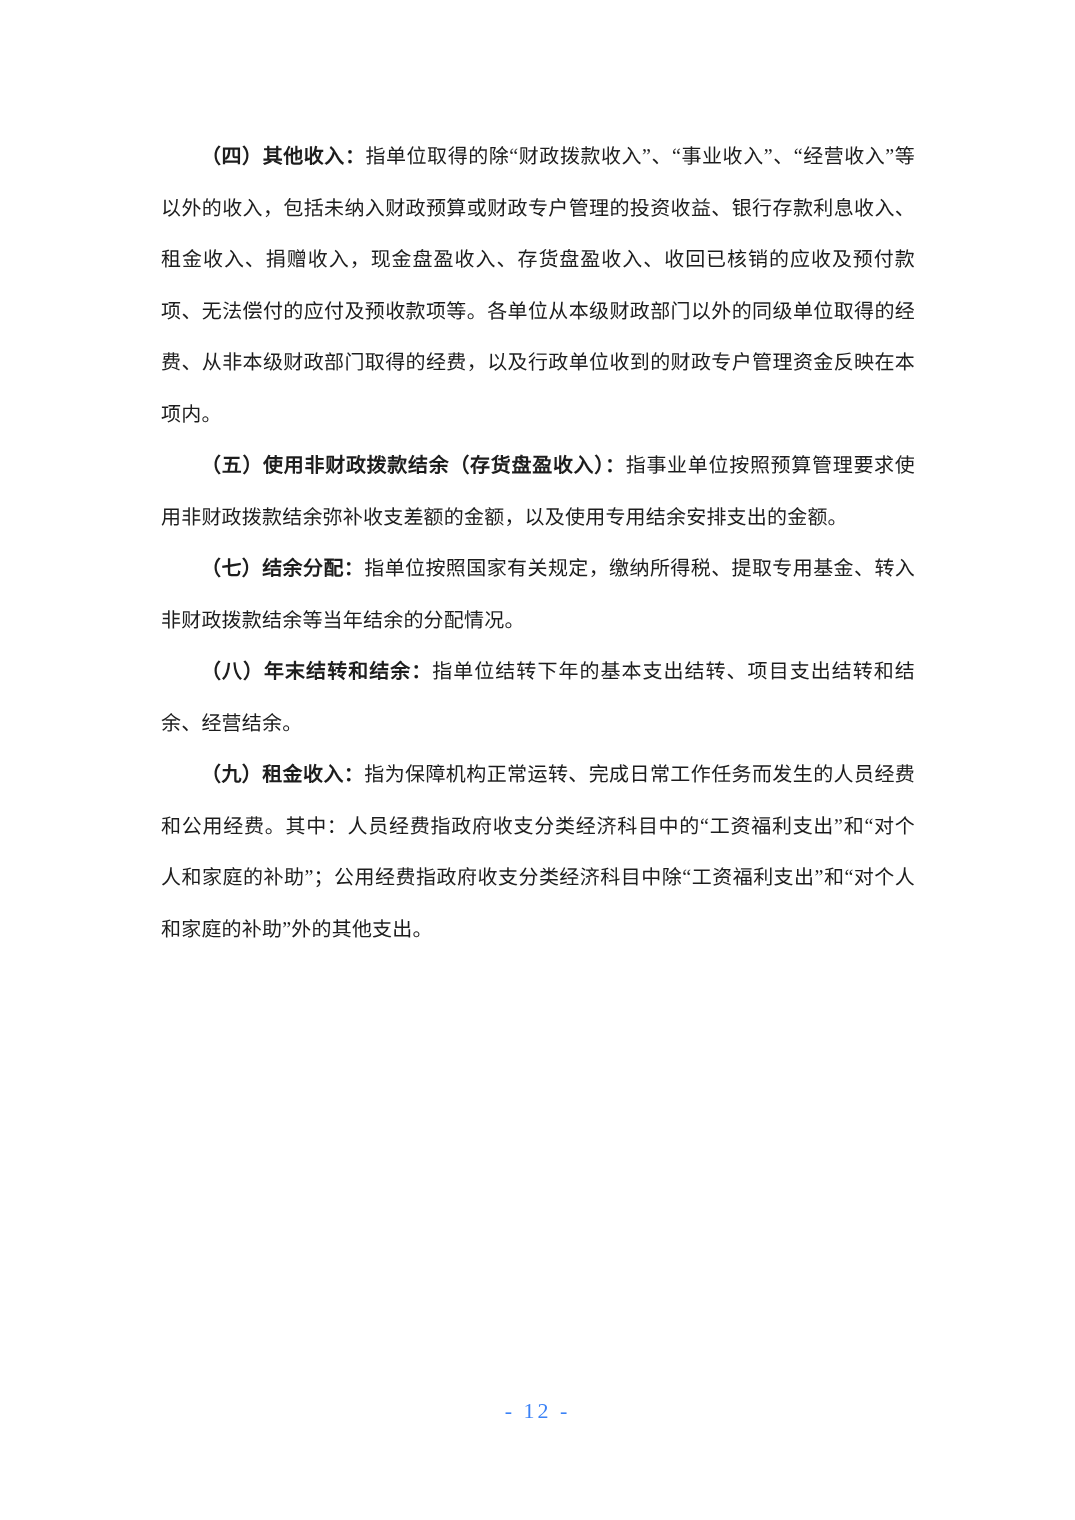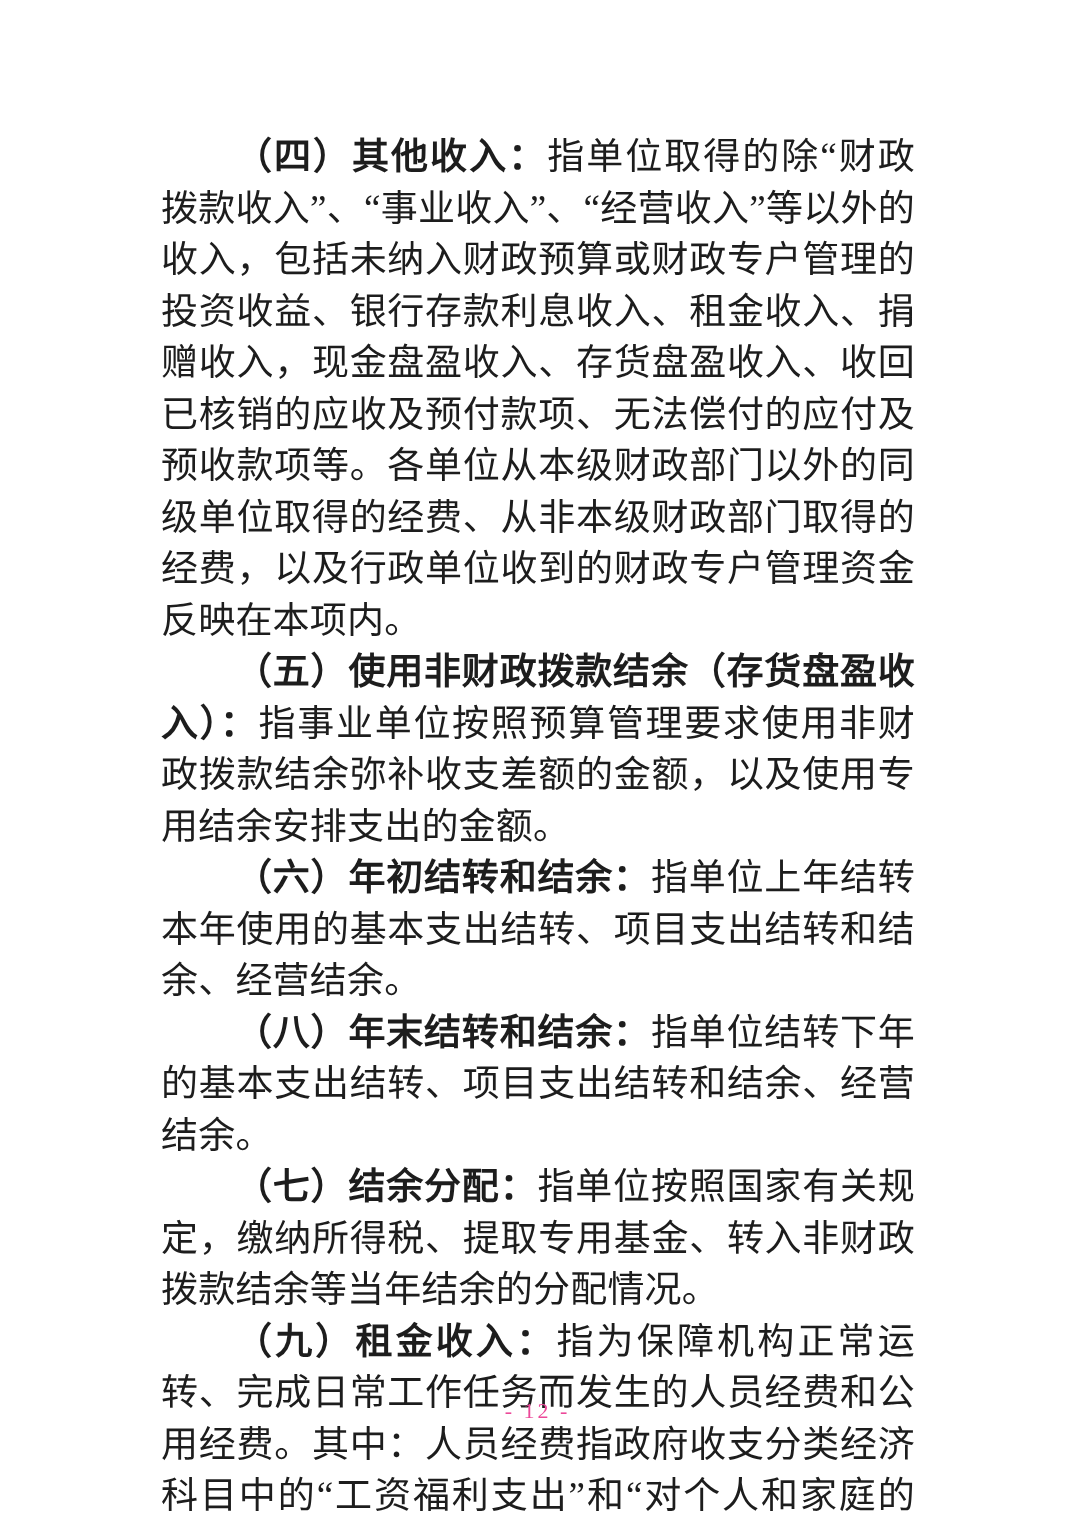--- a/index.html
+++ b/index.html
@@ -23,55 +23,54 @@
   }
   .content {
     position: absolute;
     left: 161px;
     top: 131px;
     width: 754px;
   }
   p.para {
     margin: 0;
     padding: 0;
-    font-size: 37px;
+    font-size: 20px;
     line-height: 51.5px;
     text-align: justify;
     text-justify: inter-ideograph;
     text-indent: 2em;
     letter-spacing: 0.2px;
   }
   p.para b {
     font-weight: bold;
   }
   .footer {
     position: absolute;
     top: 1398px;
     left: 0;
     width: 1075px;
     text-align: center;
     font-size: 22px;
     letter-spacing: 3px;
-    color: #ec4899;
+    color: #3b82f6;
   }
 </style>
 </head>
 <body>
 
 <div class="page">
   <div class="content">
 
     <p class="para"><b>（四）其他收入：</b><span>指单位取得的除“财政拨款收入”、“事业收入”、“经营收入”等以外的收入，包括未纳入财政预算或财政专户管理的投资收益、银行存款利息收入、租金收入、捐赠收入，现金盘盈收入、存货盘盈收入、收回已核销的应收及预付款项、无法偿付的应付及预收款项等。各单位从本级财政部门以外的同级单位取得的经费、从非本级财政部门取得的经费，以及行政单位收到的财政专户管理资金反映在本项内。</span></p>
 
     <p class="para"><b>（五）使用非财政拨款结余（存货盘盈收入）：</b><span>指事业单位按照预算管理要求使用非财政拨款结余弥补收支差额的金额，以及使用专用结余安排支出的金额。</span></p>
 
-    <p class="para"><b>（六）年初结转和结余：</b><span>指单位上年结转本年使用的基本支出结转、项目支出结转和结余、经营结余。</span></p>
+
+    <p class="para"><b>（七）结余分配：</b><span>指单位按照国家有关规定，缴纳所得税、提取专用基金、转入非财政拨款结余等当年结余的分配情况。</span></p>
 
     <p class="para"><b>（八）年末结转和结余：</b><span>指单位结转下年的基本支出结转、项目支出结转和结余、经营结余。</span></p>
-
-    <p class="para"><b>（七）结余分配：</b><span>指单位按照国家有关规定，缴纳所得税、提取专用基金、转入非财政拨款结余等当年结余的分配情况。</span></p>
 
     <p class="para"><b>（九）租金收入：</b><span>指为保障机构正常运转、完成日常工作任务而发生的人员经费和公用经费。其中：人员经费指政府收支分类经济科目中的“工资福利支出”和“对个人和家庭的补助”；公用经费指政府收支分类经济科目中除“工资福利支出”和“对个人和家庭的补助”外的其他支出。</span></p>
 
   </div>
 
   <div class="footer">- 12 -</div>
 </div>
 
 </body></html>

